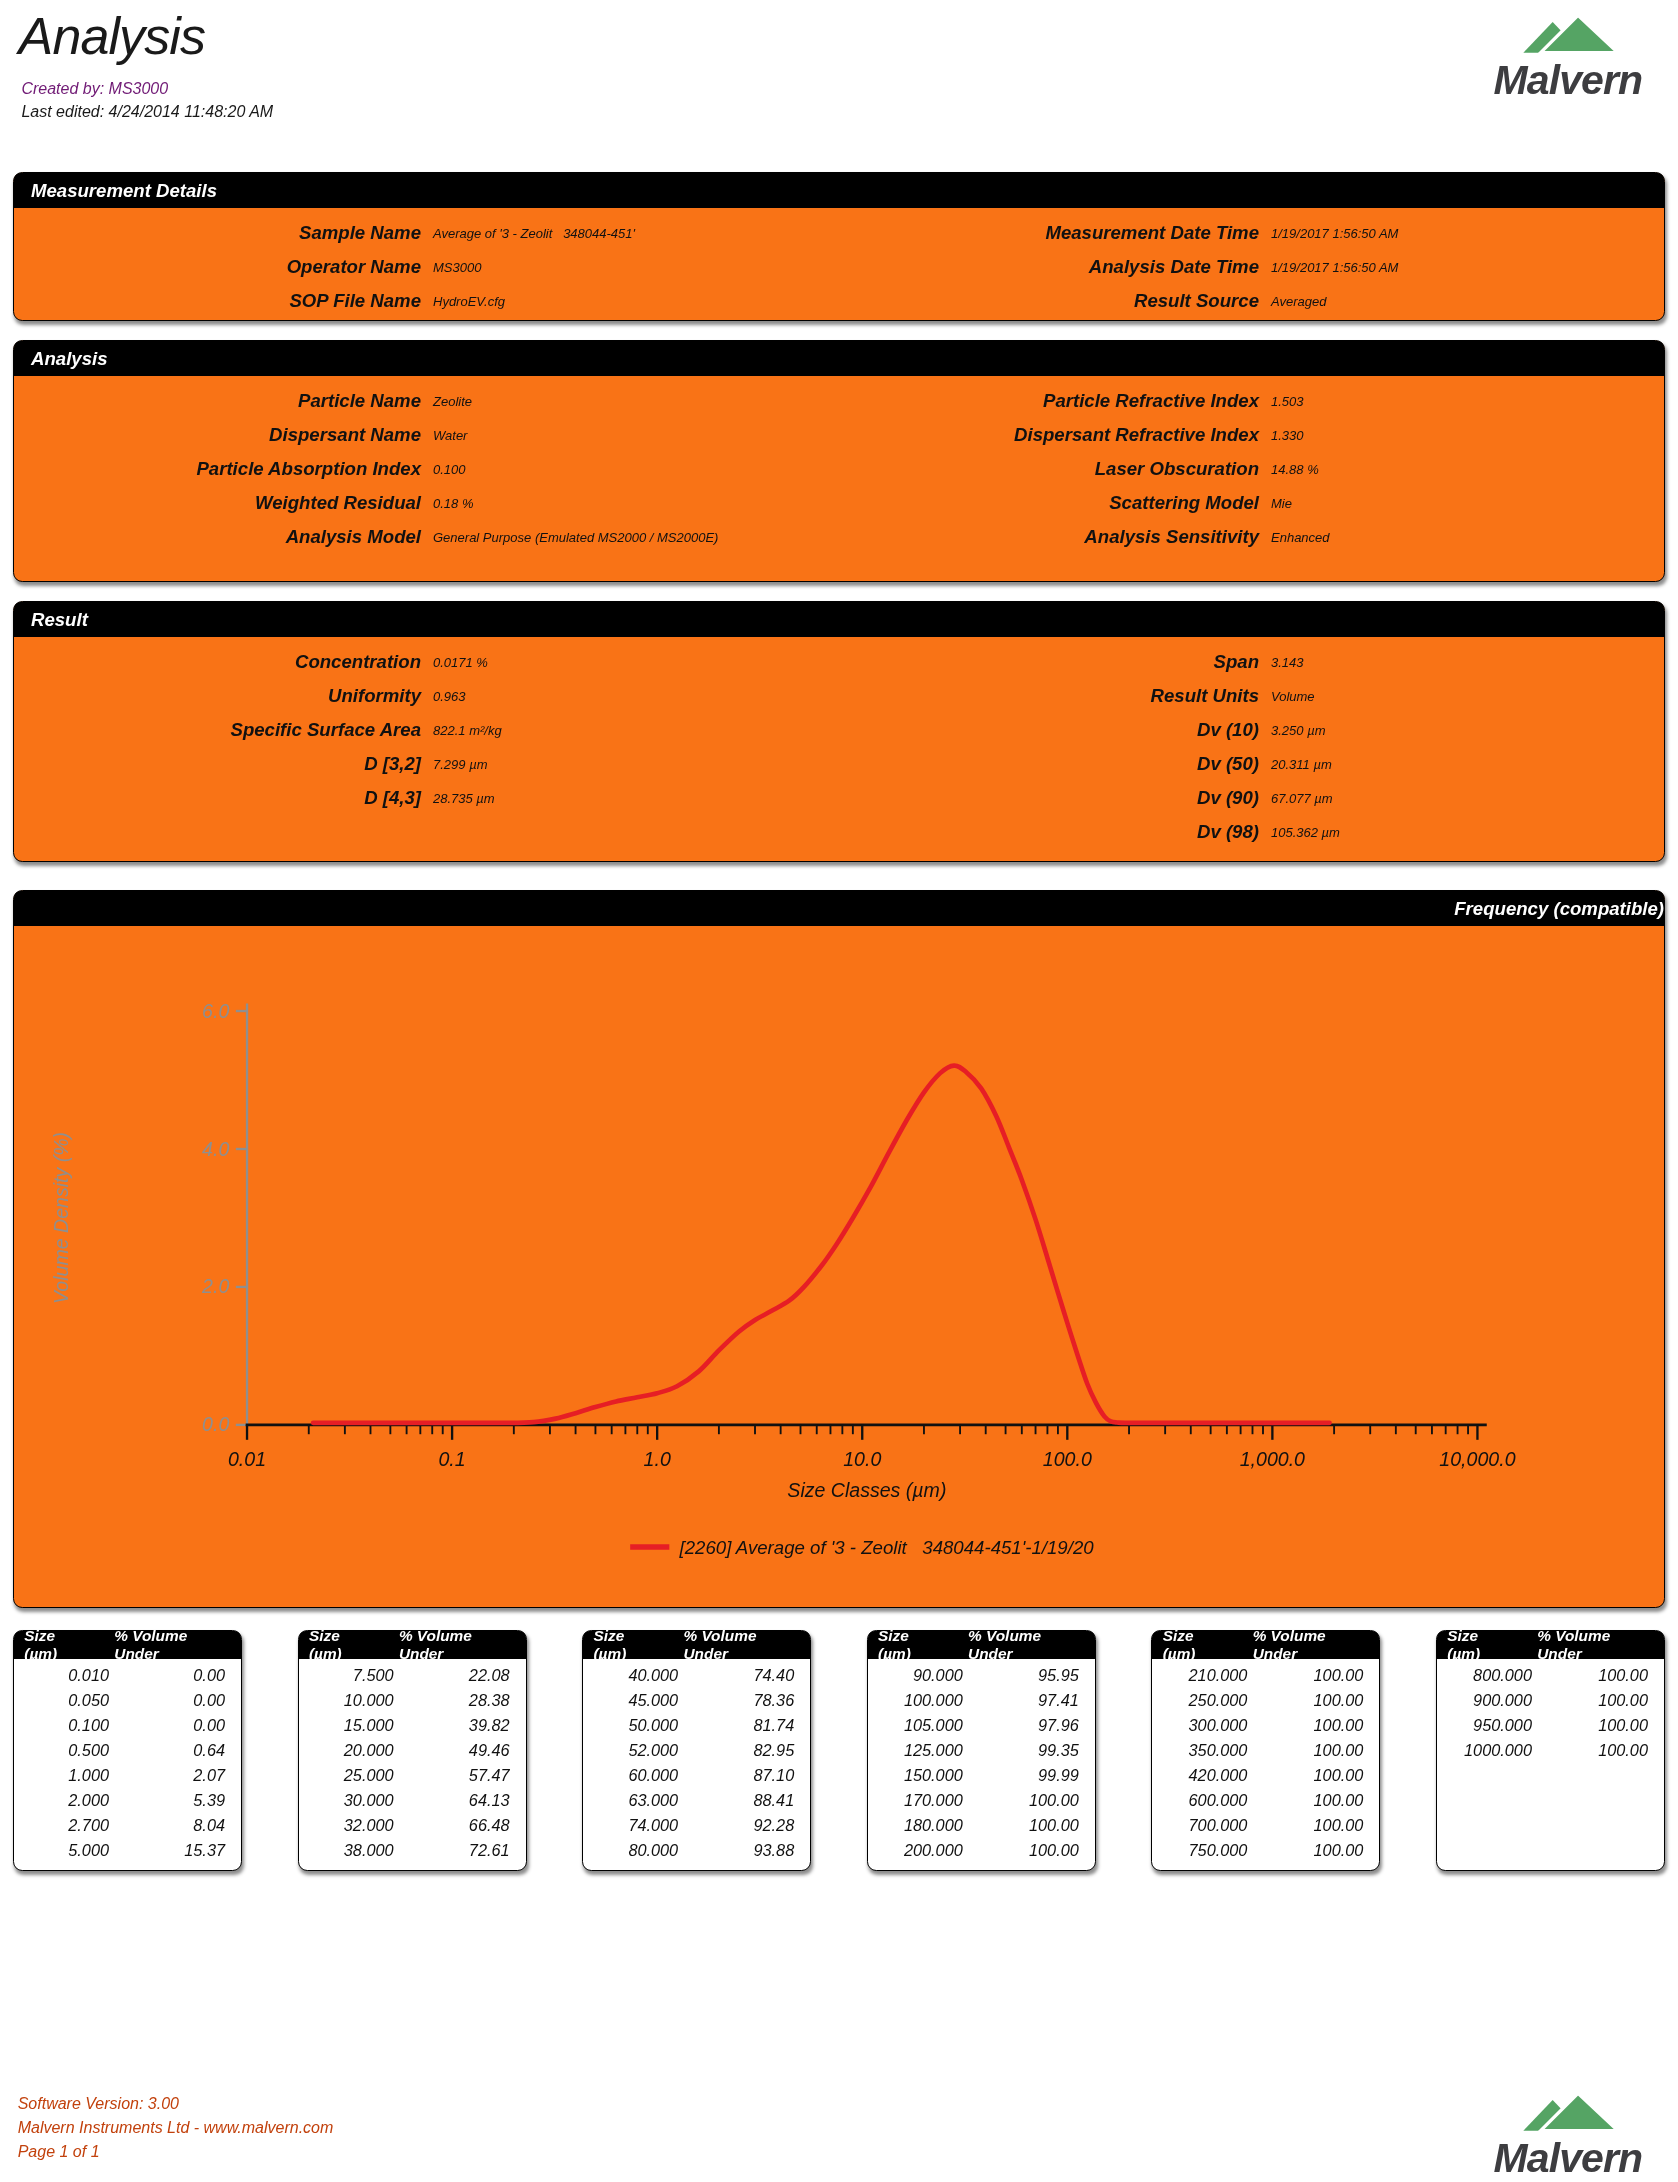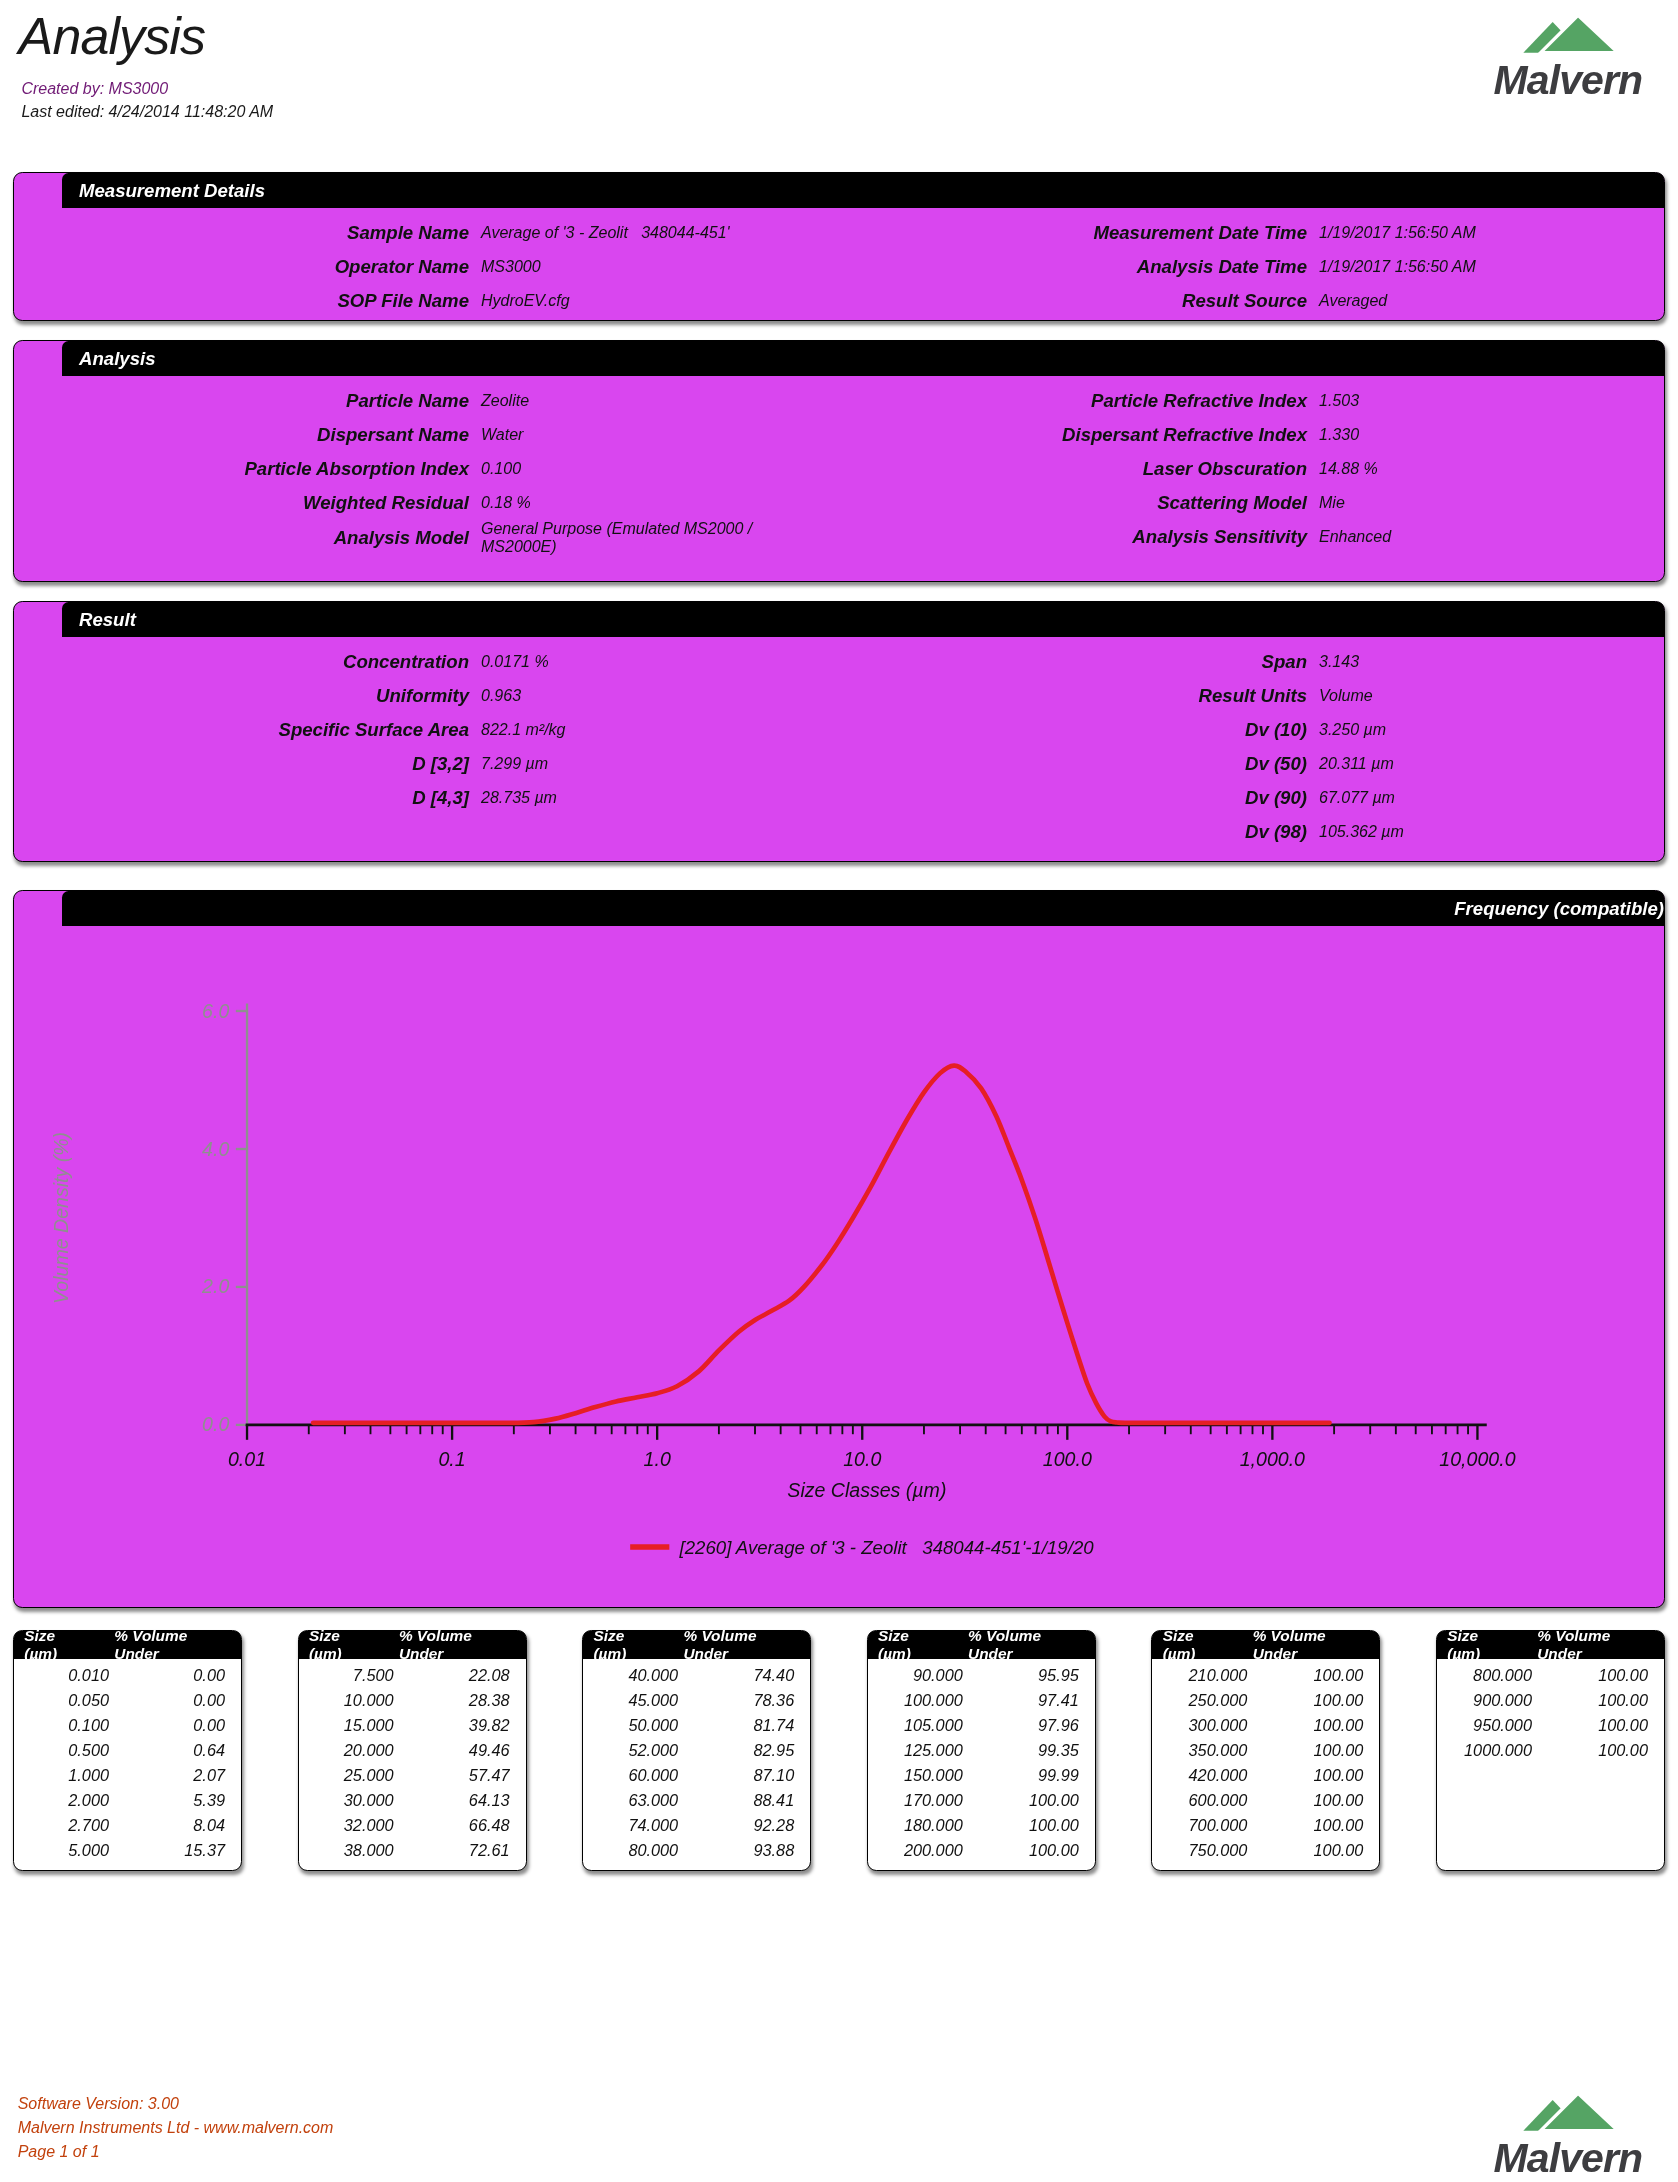--- a/index.html
+++ b/index.html
@@ -12,38 +12,38 @@
   .sub2{position:absolute;left:21.4px;top:103px;font-size:16px;color:#1a1a1a;}
 
   .logo{position:absolute;width:198px;text-align:center;}
   .logo-top{right:11.2px;top:5.6px;}
   .logo-bottom{right:11.2px;top:2084px;}
   .logo svg{display:block;margin:0 auto;}
   .logo .wordmark{font-size:41px;font-weight:bold;color:#3d3d40;letter-spacing:-0.9px;line-height:37px;}
 
   
   .box{position:absolute;left:13px;width:1652px;border:1.9px solid #000;border-radius:9.3px;
-       background:#d946ef;box-shadow:1.9px 3.7px 3.7px rgba(0,0,0,.45);box-sizing:border-box;padding-left:48px;}
+       background:#f97316;box-shadow:1.9px 3.7px 3.7px rgba(0,0,0,.45);box-sizing:border-box;}
   .bar{background:#000;color:#fff;height:35px;line-height:35px;font-size:18.6px;font-weight:bold;
        padding-left:17px;border-radius:6.5px 6.5px 0 0;}
   .bar-center{text-align:right;padding-left:0;}
   .box-md{top:172px;height:149px;}
   .box-an{top:340px;height:242px;}
   .box-re{top:601px;height:261px;}
   .box-ch{top:890px;height:718px;}
 
   .body2{display:flex;padding-top:8.4px;}
   .col{display:flex;flex-direction:column;}
   .col-left{width:816px;}
   .col-right{flex:1;}
   .frow{display:flex;align-items:center;min-height:34px;}
   .flabel{font-weight:bold;font-size:18.6px;text-align:right;flex:0 0 auto;}
   .col-left .flabel{width:407px;}
   .col-right .flabel{width:429px;}
-  .fvalue{font-size:16px;margin-left:12px;white-space:pre-wrap;}
+  .fvalue{font-size:13px;margin-left:12px;white-space:pre-wrap;}
   .box-an .col-left .fvalue{max-width:328px;}
 
   
   #freq-chart{position:absolute;left:0;top:35px;}
   #freq-chart text{font-family:"Liberation Sans",sans-serif;}
 
   
   .tables{position:absolute;left:13px;top:1630px;width:1652px;display:flex;justify-content:space-between;}
   .ptable{width:229px;height:241px;border:1.9px solid #000;border-radius:9.3px;background:#fff;
           box-shadow:1.9px 3.7px 3.7px rgba(0,0,0,.45);box-sizing:border-box;}

